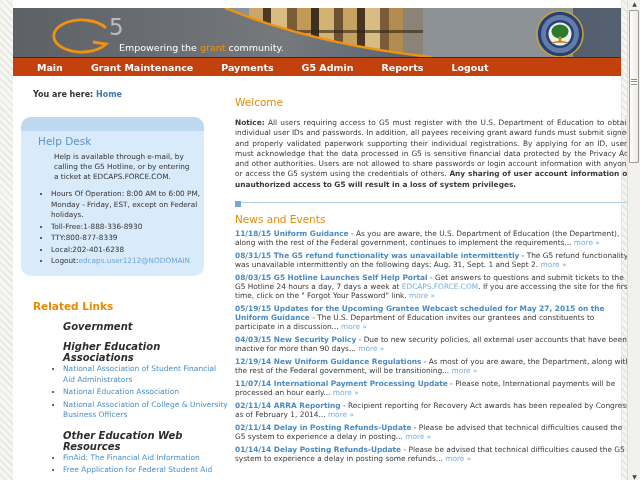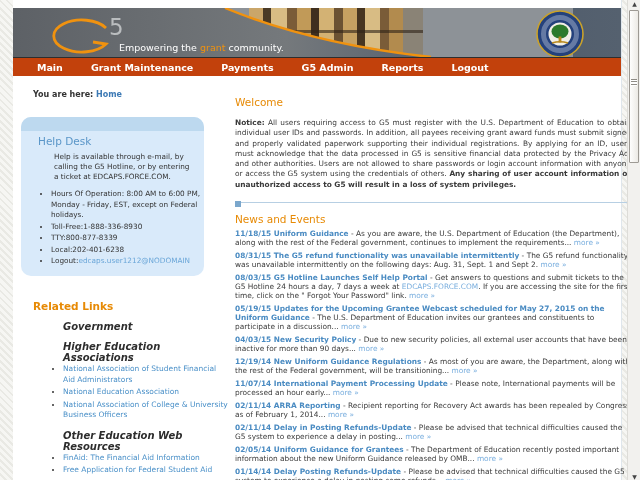--- a/index.html
+++ b/index.html
@@ -154,21 +154,20 @@
 
     <div class="news-item"><a class="ni-title">11/18/15 Uniform Guidance</a><span> - As you are aware, the U.S. Department of Education (the Department), along with the rest of the Federal government, continues to implement the requirements... </span><a class="more">more »</a></div>
     <div class="news-item"><a class="ni-title">08/31/15 The G5 refund functionality was unavailable intermittently</a><span> - The G5 refund functionality was unavailable intermittently on the following days: Aug. 31, Sept. 1 and Sept 2. </span><a class="more">more »</a></div>
     <div class="news-item"><a class="ni-title">08/03/15 G5 Hotline Launches Self Help Portal</a><span> - Get answers to questions and submit tickets to the G5 Hotline 24 hours a day, 7 days a week at </span><a class="inlink">EDCAPS.FORCE.COM</a><span>. If you are accessing the site for the first time, click on the " Forgot Your Password" link. </span><a class="more">more »</a></div>
     <div class="news-item"><a class="ni-title">05/19/15 Updates for the Upcoming Grantee Webcast scheduled for May 27, 2015 on the Uniform Guidance</a><span> - The U.S. Department of Education invites our grantees and constituents to participate in a discussion... </span><a class="more">more »</a></div>
     <div class="news-item"><a class="ni-title">04/03/15 New Security Policy</a><span> - Due to new security policies, all external user accounts that have been inactive for more than 90 days... </span><a class="more">more »</a></div>
     <div class="news-item"><a class="ni-title">12/19/14 New Uniform Guidance Regulations</a><span> - As most of you are aware, the Department, along with the rest of the Federal government, will be transitioning... </span><a class="more">more »</a></div>
     <div class="news-item"><a class="ni-title">11/07/14 International Payment Processing Update</a><span> - Please note, International payments will be processed an hour early... </span><a class="more">more »</a></div>
     <div class="news-item"><a class="ni-title">02/11/14 ARRA Reporting</a><span> - Recipient reporting for Recovery Act awards has been repealed by Congress as of February 1, 2014... </span><a class="more">more »</a></div>
     <div class="news-item"><a class="ni-title">02/11/14 Delay in Posting Refunds-Update</a><span> - Please be advised that technical difficulties caused the G5 system to experience a delay in posting... </span><a class="more">more »</a></div>
-    <div class="news-item"><a class="ni-title">02/05/14 Uniform Guidance for Grantees</a><span> - The Department of Education recently posted important information about the new Uniform Guidance released by OMB... </span><a class="more">more »</a></div>
     <div class="news-item"><a class="ni-title">01/14/14 Delay Posting Refunds-Update</a><span> - Please be advised that technical difficulties caused the G5 system to experience a delay in posting some refunds... </span><a class="more">more »</a></div>
 
   </div>
 </div>
 
 <div class="sb">
   <div class="sb-up">▲</div>
   <div class="sb-thumb">
       <div class="sb-grip"></div>
     </div>

